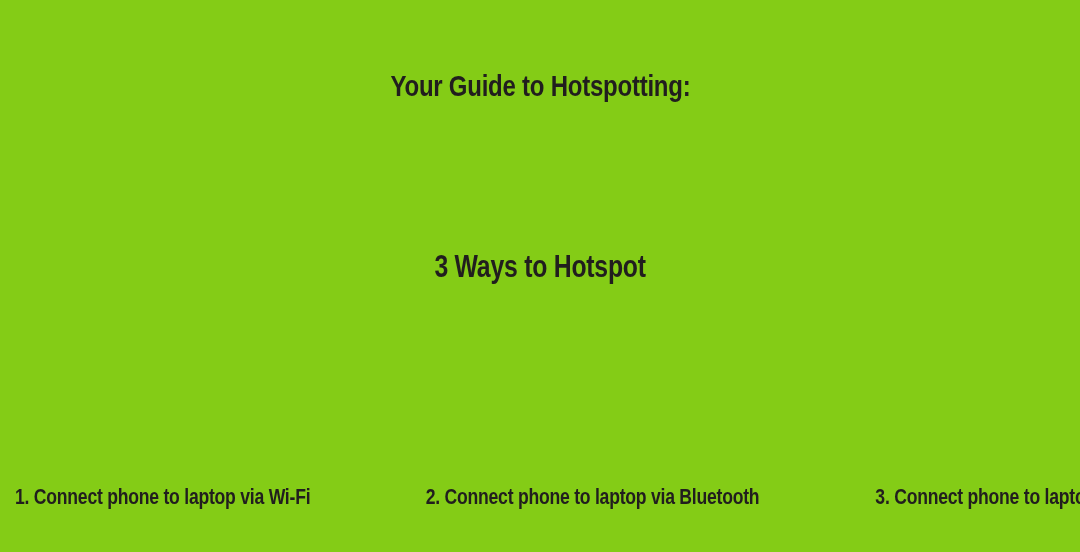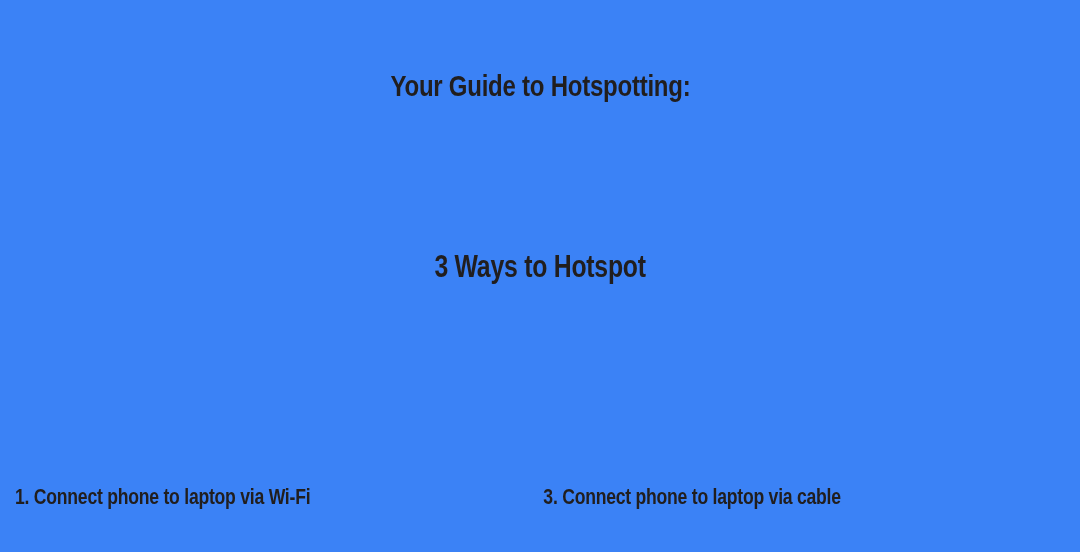--- a/index.html
+++ b/index.html
@@ -12,21 +12,21 @@
     background: #ffffff;
     overflow: hidden;
     position: relative;
     font-family: "Liberation Sans", sans-serif;
     color: #211e1e;
     -webkit-font-smoothing: antialiased;
   }
   .slide {
     position: absolute;
     inset: 0;
-    background: #3b82f6;
+    background: #84cc16;
   }
   
   .cond {
     display: inline-block;
     transform: scaleX(0.80);
     letter-spacing: -0.3px;
     white-space: nowrap;
   }
   .title-block {
     position: absolute;
@@ -82,16 +82,17 @@
 <div class="slide">
 
   <h1 class="title-block">
     <span class="title-line"><span class="cond">Your Guide to Hotspotting:</span></span>
   </h1>
 
   <h2 class="subtitle-block"><span class="cond">3 Ways to Hotspot</span></h2>
 
   <div class="steps-row">
     <div class="step first"><span class="cond">1. Connect phone to laptop via Wi-Fi</span></div>
+    <div class="step"><span class="cond">2. Connect phone to laptop via Bluetooth</span></div>
     <div class="step last"><span class="cond">3. Connect phone to laptop via cable</span></div>
   </div>
 
 </div>
 
 </body></html>

